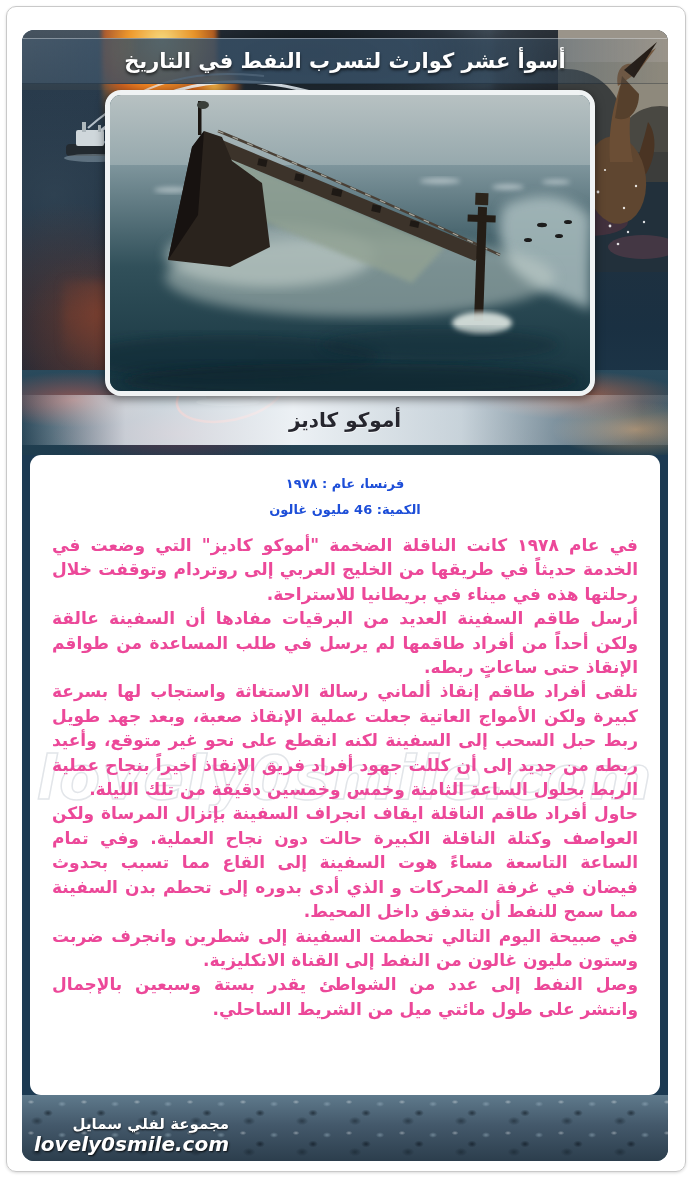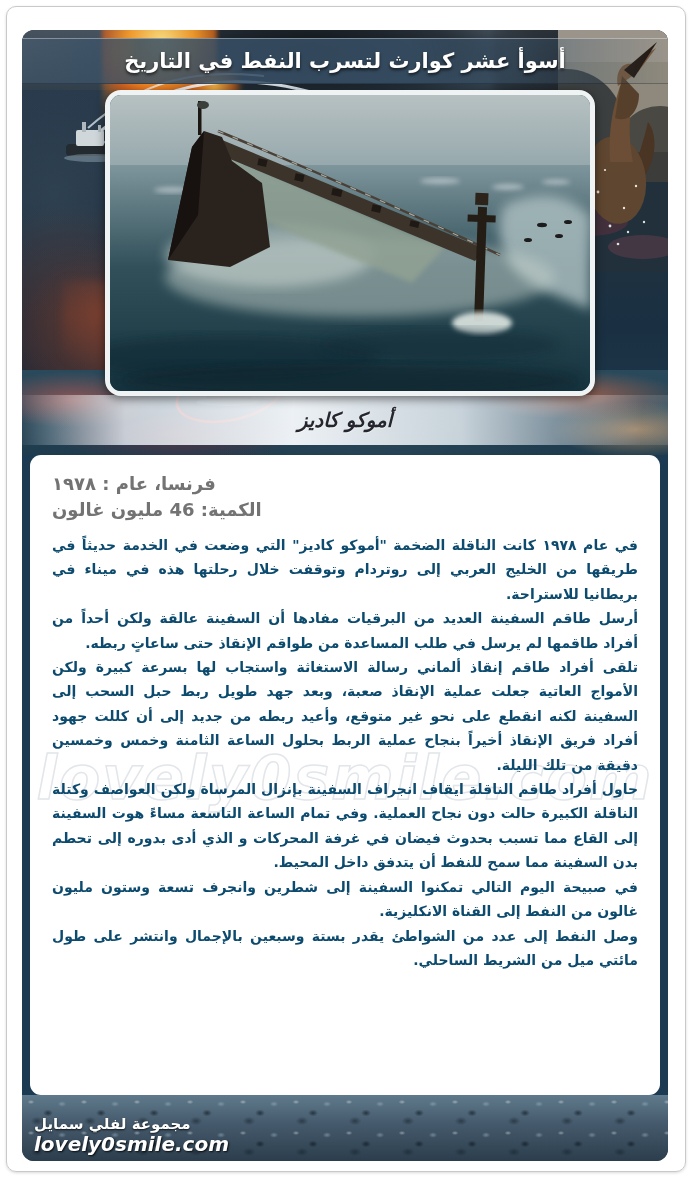--- a/index.html
+++ b/index.html
@@ -60,57 +60,56 @@
       radial-gradient(ellipse 120px 40px at 95% 70%, rgba(200,150,100,.7), transparent 70%),
       radial-gradient(ellipse 220px 50px at 55% 85%, rgba(40,70,86,.9), transparent 75%),
       radial-gradient(ellipse 200px 40px at 70% 20%, rgba(52,60,84,.7), transparent 70%),
       linear-gradient(180deg,#2a4a5c 0%,#1e3c4e 100%);}
   .caption-band{
     position:absolute;left:0;top:365px;width:646px;height:50px;z-index:3;
     display:flex;align-items:center;justify-content:center;direction:rtl;
     color:#26262e;font-size:20px;font-weight:bold;
     text-shadow:0 1px 0 rgba(255,255,255,.65);
     background:linear-gradient(90deg, rgba(246,250,253,.05) 0%, rgba(240,246,251,.78) 16%, rgba(247,250,253,.95) 42%, rgba(240,246,251,.8) 68%, rgba(246,250,253,.12) 96%);
-    font-style:italic;
   }
   .photo-frame{
     position:absolute;left:83px;top:60px;width:480px;height:296px;z-index:5;
     border:5px solid #f0f3f4;border-radius:16px;overflow:hidden;
     box-shadow:0 3px 10px rgba(0,0,0,.5);background:#33525c;
   }
   .photo-frame svg{display:block;}
   
   .text-card{
     position:absolute;left:8px;top:425px;width:630px;height:640px;z-index:6;
     background:#ffffff;border-radius:11px;box-sizing:border-box;
     padding:16px 22px 10px 22px;direction:rtl;overflow:hidden;
   }
-  .meta{color:#737373;font-weight:bold;font-size:18px;line-height:26px;text-align:left;margin-bottom:10px;}
+  .meta{color:#1d4ed8;font-weight:bold;font-size:13px;line-height:26px;text-align:center;margin-bottom:10px;}
   .body-text p{
-    margin:0;color:#0c4a6e;font-weight:bold;font-size:14px;line-height:24.4px;
+    margin:0;color:#ec4899;font-weight:bold;font-size:17px;line-height:24.4px;
     text-align:justify;text-align-last:right;
   }
   .watermark{
     position:absolute;left:0;right:0;top:288px;z-index:0;text-align:center;
     font-size:60px;font-weight:bold;font-style:italic;letter-spacing:2px;white-space:nowrap;
     color:transparent;-webkit-text-stroke:1.5px #bfc6cf;opacity:.45;pointer-events:none;direction:ltr;
   }
   .meta,.body-text{position:relative;z-index:1;}
   
   .shore-strip{
     position:absolute;left:0;bottom:0;width:646px;height:66px;z-index:2;
     background:
       radial-gradient(5px 3px at 9px 7px, rgba(255,255,255,.4), transparent 70%),
       radial-gradient(7px 5px at 26px 18px, rgba(8,16,24,.6), transparent 70%),
       radial-gradient(6px 4px at 40px 9px, rgba(160,185,200,.5), transparent 70%),
       radial-gradient(9px 6px at 15px 26px, rgba(20,32,42,.55), transparent 70%),
       linear-gradient(180deg,#5f7a8c 0%,#44596b 45%,#2c3e4d 100%);
     background-size:53px 31px,53px 31px,53px 31px,53px 31px,100% 100%;
   }
-  .credit{position:absolute;left:12px;bottom:6px;z-index:7;direction:rtl;text-align:left;}
+  .credit{position:absolute;left:12px;bottom:6px;z-index:7;direction:rtl;text-align:right;}
   .credit .group{display:block;color:#fff;font-size:15px;font-weight:bold;
     text-shadow:0 1px 2px rgba(0,0,0,.8);margin:0 0 0 0;}
   .credit .site{display:block;color:#fff;font-size:20px;font-weight:bold;font-style:italic;
     direction:ltr;text-shadow:1px 1px 2px rgba(0,0,0,.85);line-height:22px;}
 </style>
 </head>
 <body>
 
 <div class="outer-border"></div>
 
@@ -252,21 +251,21 @@
     <div class="watermark">lovely0smile.com</div>
     <div class="meta">
       <div>فرنسا، عام : ١٩٧٨</div>
       <div>الكمية: 46 مليون غالون</div>
     </div>
     <div class="body-text">
       <p>في عام ١٩٧٨ كانت الناقلة الضخمة "أموكو كاديز" التي وضعت في الخدمة حديثاً في طريقها من الخليج العربي إلى روتردام وتوقفت خلال رحلتها هذه في ميناء في بريطانيا للاستراحة.</p>
       <p>أرسل طاقم السفينة العديد من البرقيات مفادها أن السفينة عالقة ولكن أحداً من أفراد طاقمها لم يرسل في طلب المساعدة من طواقم الإنقاذ حتى ساعاتٍ ربطه.</p>
       <p>تلقى أفراد طاقم إنقاذ ألماني رسالة الاستغاثة واستجاب لها بسرعة كبيرة ولكن الأمواج العاتية جعلت عملية الإنقاذ صعبة، وبعد جهد طويل ربط حبل السحب إلى السفينة لكنه انقطع على نحو غير متوقع، وأعيد ربطه من جديد إلى أن كللت جهود أفراد فريق الإنقاذ أخيراً بنجاح عملية الربط بحلول الساعة الثامنة وخمس وخمسين دقيقة من تلك الليلة.</p>
       <p>حاول أفراد طاقم الناقلة ايقاف انجراف السفينة بإنزال المرساة ولكن العواصف وكتلة الناقلة الكبيرة حالت دون نجاح العملية. وفي تمام الساعة التاسعة مساءً هوت السفينة إلى القاع مما تسبب بحدوث فيضان في غرفة المحركات و الذي أدى بدوره إلى تحطم بدن السفينة مما سمح للنفط أن يتدفق داخل المحيط.</p>
-      <p>في صبيحة اليوم التالي تمكنوا السفينة إلى شطرين وانجرف تسعة وستون مليون غالون من النفط إلى القناة الانكليزية.</p>
+      <p>في صبيحة اليوم التالي تحطمت السفينة إلى شطرين وانجرف ضربت وستون مليون غالون من النفط إلى القناة الانكليزية.</p>
       <p>وصل النفط إلى عدد من الشواطئ يقدر بستة وسبعين بالإجمال وانتشر على طول مائتي ميل من الشريط الساحلي.</p>
     </div>
   </div>
 
   <div class="shore-strip"></div>
 
   <div class="credit">
     <span class="group">مجموعة لفلي سمايل</span>
     <span class="site">lovely0smile.com</span>
   </div>

